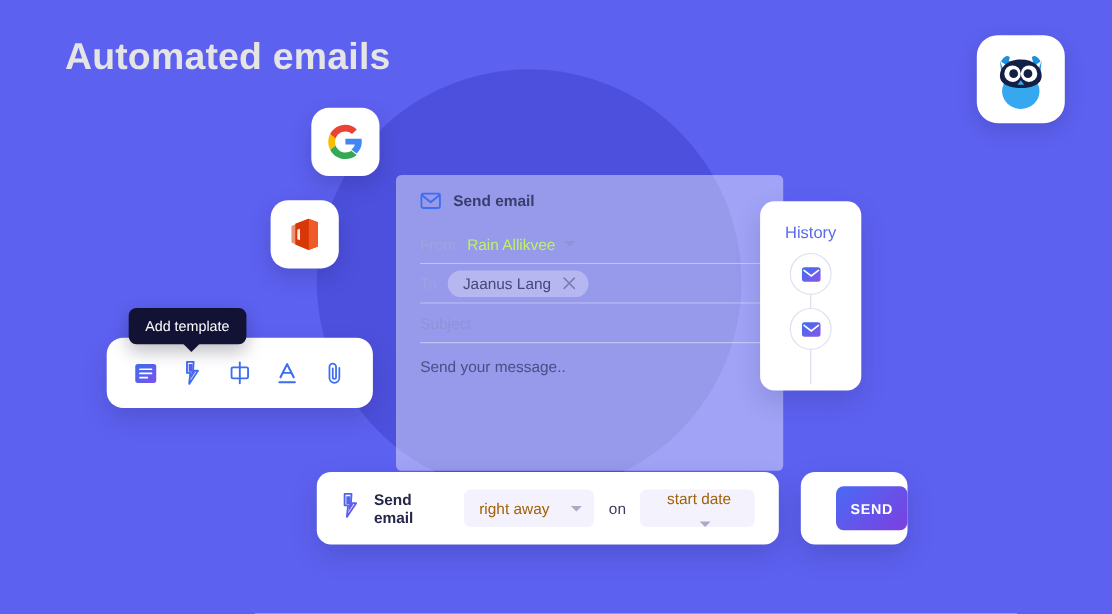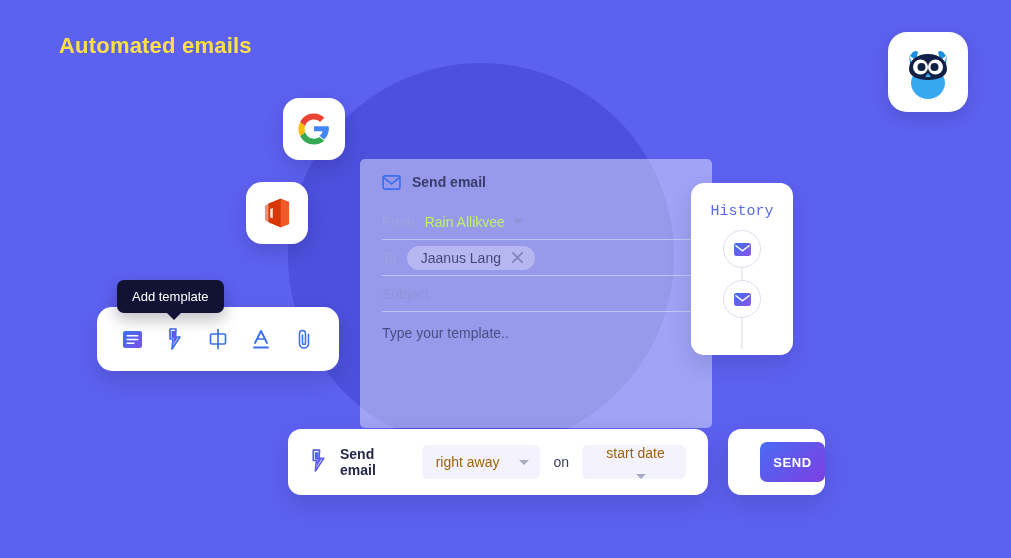--- a/index.html
+++ b/index.html
@@ -21,24 +21,24 @@
     left: 288px; top: 63px;
     width: 386px; height: 386px;
     border-radius: 50%;
     background: #4d50dd;
   }
 
   
   .page-title {
     position: absolute;
     left: 59px; top: 33px;
-    font-size: 22px;
+    font-size: 34px;
     font-weight: bold;
     letter-spacing: 0.2px;
-    color: #fde047;
+    color: #e5e5e5;
   }
 
   
   .owl-card {
     position: absolute;
     left: 888px; top: 32px;
     width: 80px; height: 80px;
     background: #ffffff;
     border-radius: 19px;
     box-shadow: 0 6px 18px rgba(20,20,70,0.18);
@@ -112,25 +112,24 @@
   .message-area {
     padding: 13px 0 0 22px;
     font-size: 14px;
     color: #4a4f85;
   }
 
   
   .history-panel {
     position: absolute;
     left: 691px; top: 183px;
-    width: 102px; height: 172px;
+    width: 92px; height: 172px;
     background: #ffffff;
     border-radius: 13px;
     box-shadow: 0 10px 24px rgba(25,25,80,0.16);
-    font-family: Liberation Mono, monospace;
   }
   .history-title {
     text-align: center;
     padding-top: 20px;
     font-size: 15px;
     color: #5a6ae8;
   }
   .history-track {
     position: relative;
     margin-top: 10px;
@@ -324,21 +323,21 @@
             </svg>
           </span>
         </span>
       </div>
 
       <div class="email-row">
         <span class="placeholder-text">Subject</span>
       </div>
     </div>
 
-    <div class="message-area">Type your template..</div>
+    <div class="message-area">Send your message..</div>
   </div>
 
   <div class="history-panel">
     <div class="history-title">History</div>
     <div class="history-track">
       <div class="history-line"></div>
       <div class="history-node history-node-1">
         <svg width="19" height="15" viewBox="0 0 20 16">
           <defs>
             <linearGradient id="hg1" x1="0" y1="0" x2="1" y2="1">

